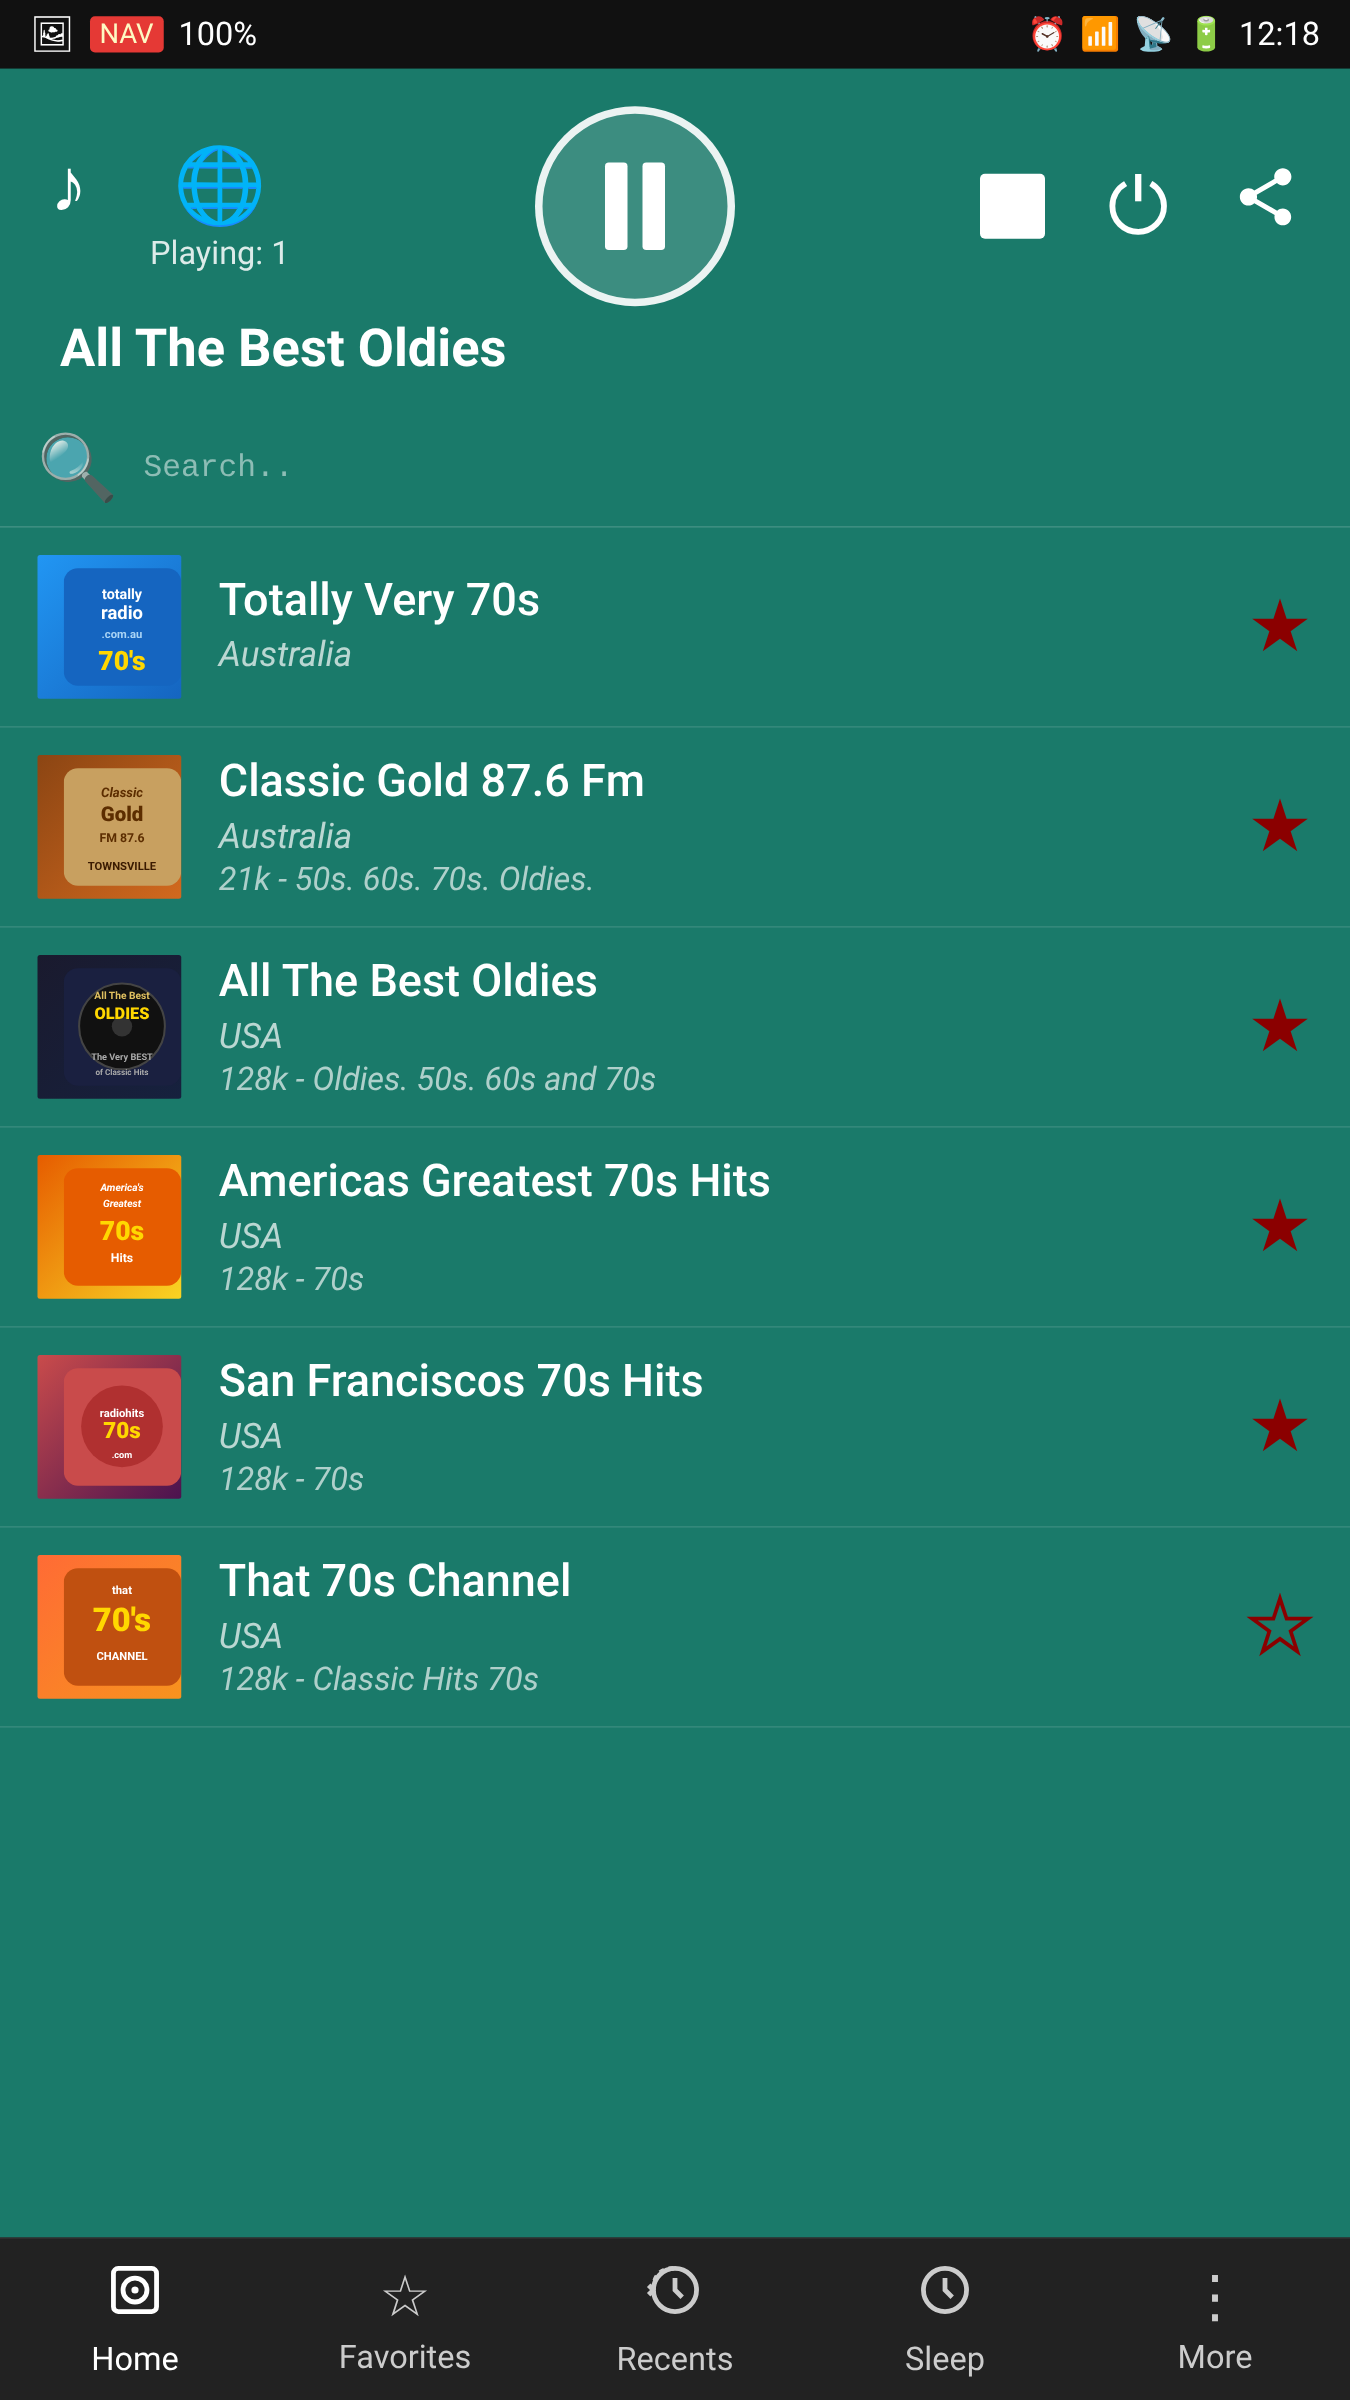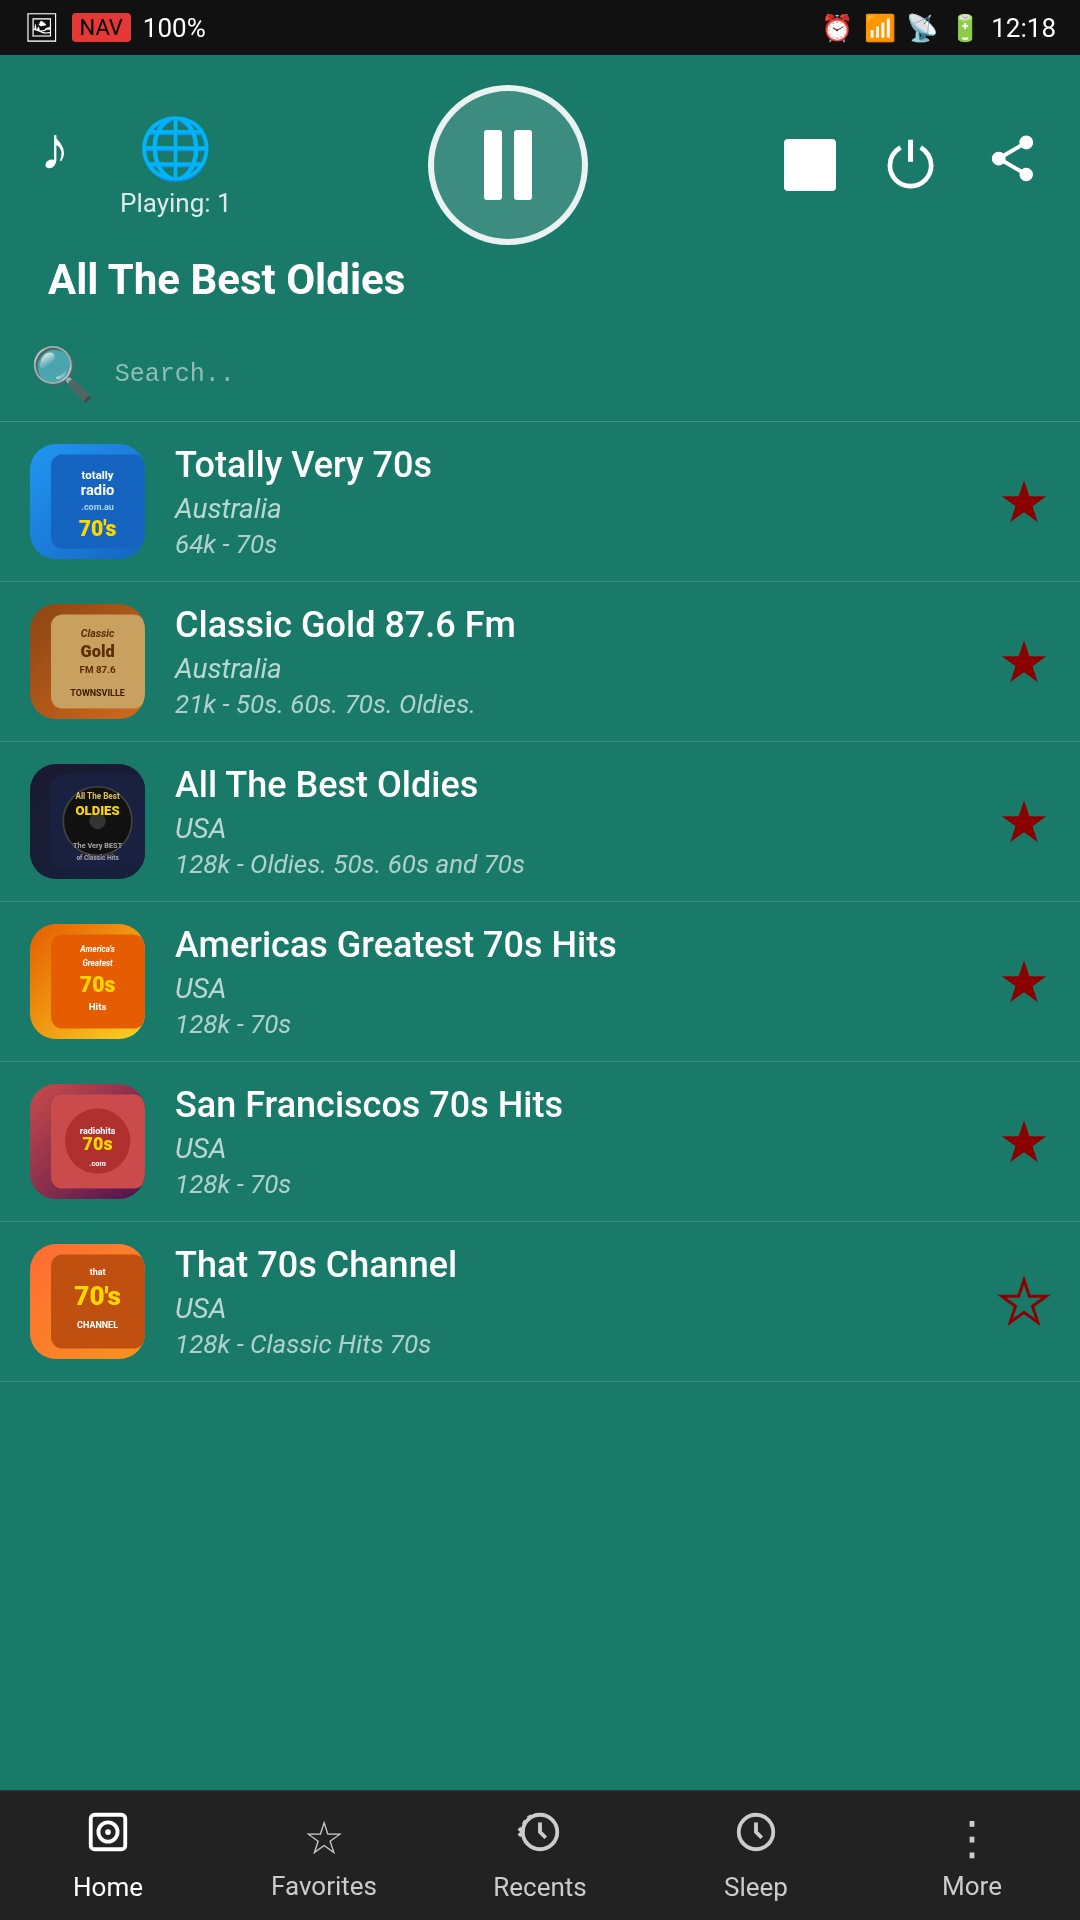--- a/index.html
+++ b/index.html
@@ -151,21 +151,21 @@
       display: flex;
       align-items: center;
       padding: 22px 30px;
       border-bottom: 1px solid rgba(255,255,255,0.15);
       gap: 30px;
       cursor: pointer;
     }
     .station-logo {
       width: 115px;
       height: 115px;
-      border-radius: 26px;
+      border-radius: 2px;
       flex-shrink: 0;
       overflow: hidden;
       display: flex;
       align-items: center;
       justify-content: center;
       font-size: 18px;
       font-weight: bold;
       color: white;
       padding-left: 21px;
     }
@@ -250,21 +250,21 @@
     .nav-label {
       font-size: 26px;
     }
   </style>
 </head>
 <body>
 
 <div class="status-bar">
   <div class="status-bar-left">
     <span>🖼</span>
-    <span style="background:#e53935;padding:2px 8px;border-radius:4px;font-size:22px;color:#000000;">NAV</span>
+    <span style="background:#e53935;padding:2px 8px;border-radius:4px;font-size:22px;color:#fef9c3;">NAV</span>
     <span style="font-size:26px;">100%</span>
   </div>
   <div class="status-bar-right">
     <span>⏰</span>
     <span>📶</span>
     <span>📡</span>
     <span>🔋</span>
     <span>12:18</span>
   </div>
 </div>
@@ -318,21 +318,20 @@
         <rect width="115" height="115" rx="14" fill="#1565C0"></rect>
         <text x="57" y="30" text-anchor="middle" fill="white" font-size="14" font-weight="bold">totally</text>
         <text x="57" y="50" text-anchor="middle" fill="white" font-size="18" font-weight="bold">radio</text>
         <text x="57" y="68" text-anchor="middle" fill="#aad4f5" font-size="11">.com.au</text>
         <text x="57" y="100" text-anchor="middle" fill="#FFD700" font-size="26" font-weight="900">70's</text>
       </svg>
     </div>
     <div class="station-info">
       <div class="station-title">Totally Very 70s</div>
       <div class="station-country">Australia</div>
-      <div class="station-meta">64k - 70s</div>
     </div>
     <span class="favorite-star">★</span>
   </div>
 
   <div class="station-item">
     <div class="station-logo logo-classic-gold">
       <svg width="115" height="115" viewBox="0 0 115 115">
         <rect width="115" height="115" rx="14" fill="#c8a060"></rect>
         <text x="57" y="28" text-anchor="middle" fill="#5c2d00" font-size="13" font-style="italic" font-weight="bold">Classic</text>
         <text x="57" y="52" text-anchor="middle" fill="#5c2d00" font-size="20" font-weight="900">Gold</text>

